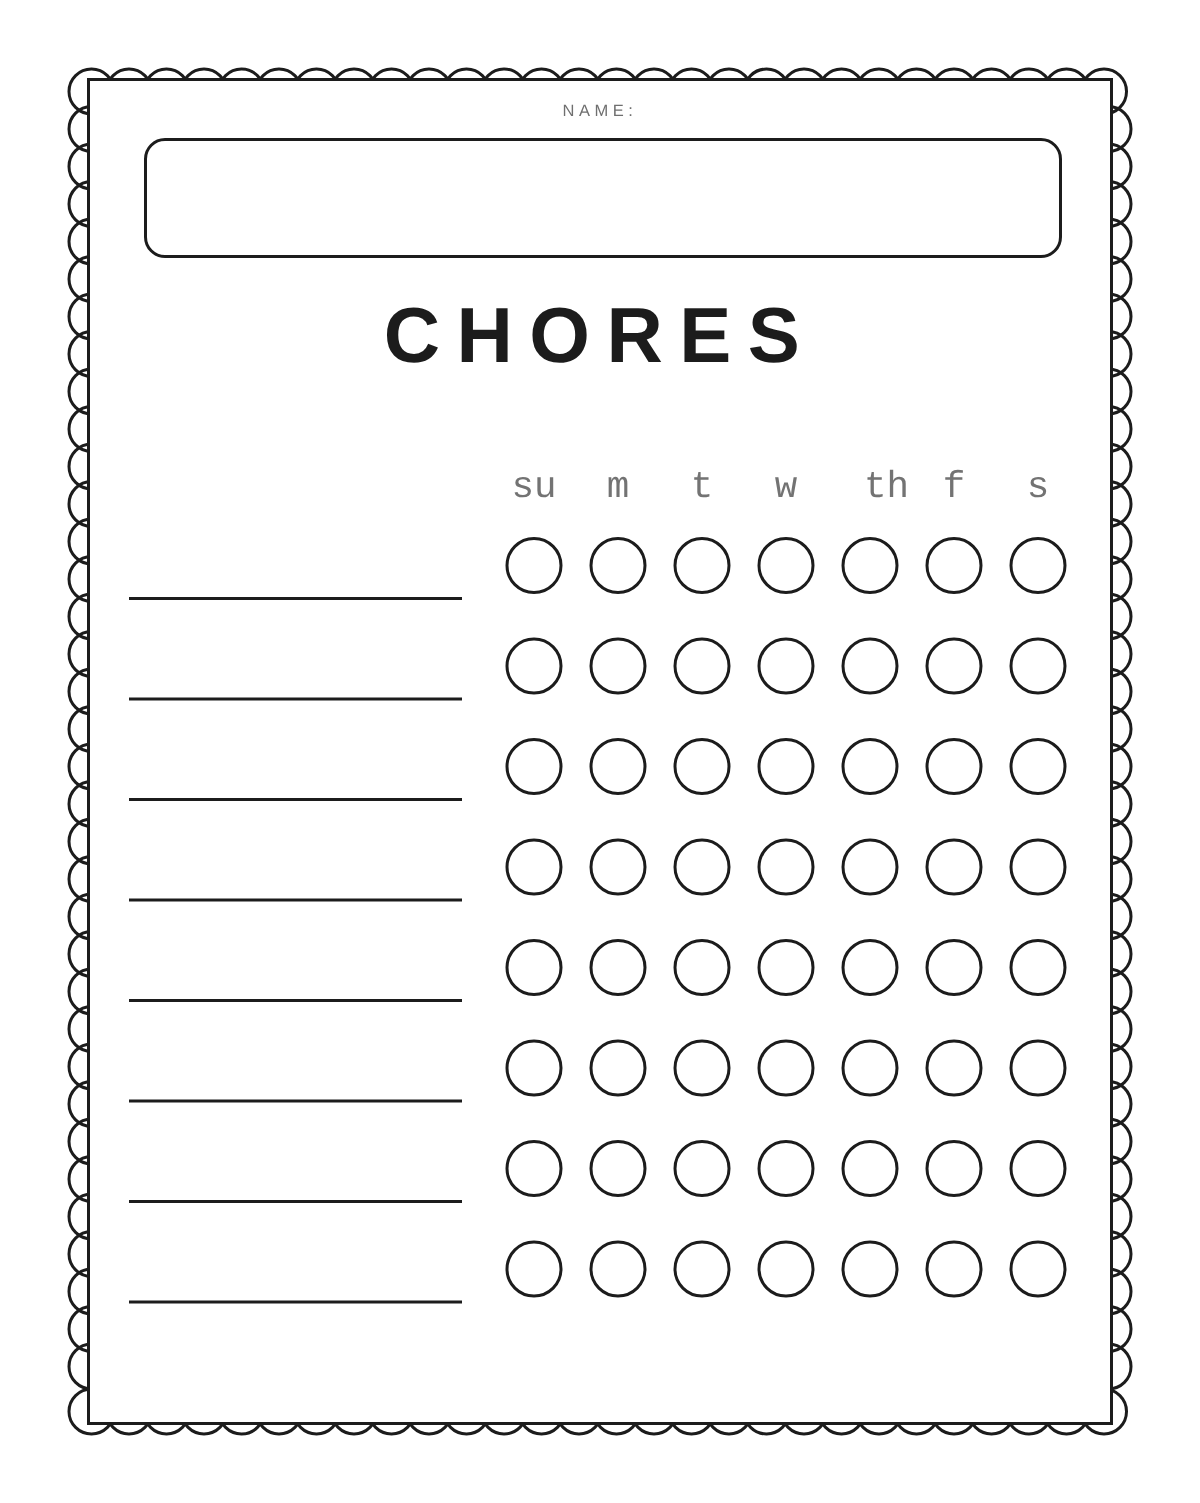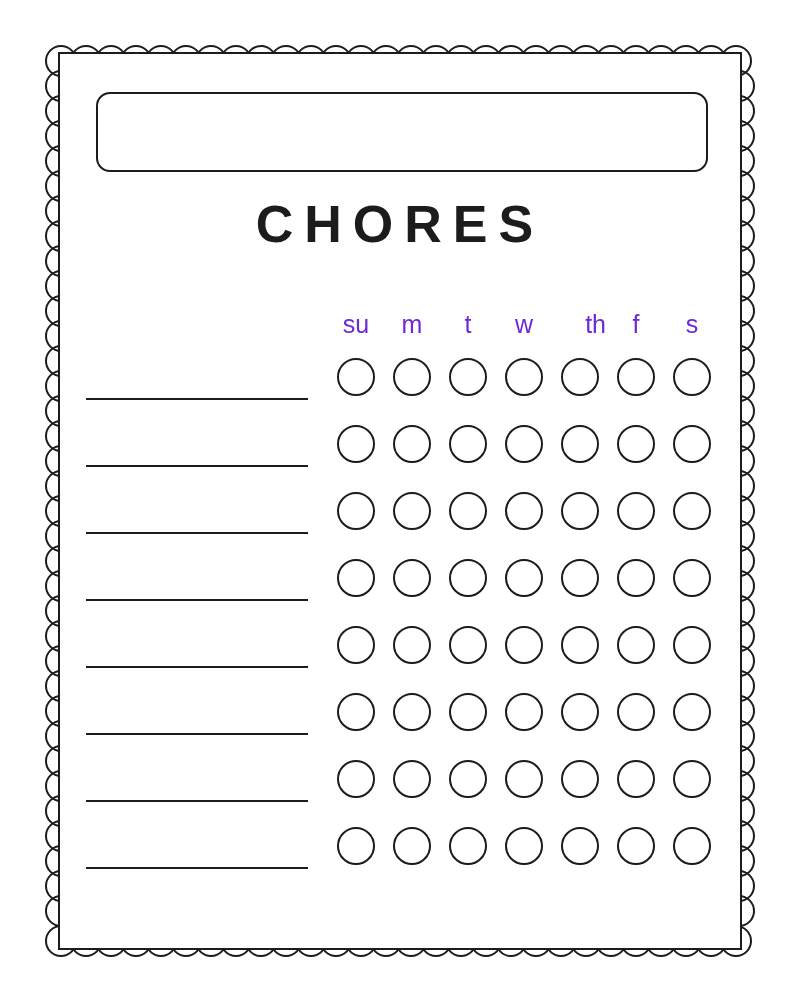--- a/index.html
+++ b/index.html
@@ -88,22 +88,22 @@
     top: 256px;
     width: 394px;
     height: 34px;
   }
   .day {
     position: absolute;
     top: 0;
     width: 52px;
     text-align: center;
     font-size: 25px;
-    color: #6d28d9;
-    font-family: Liberation Sans, sans-serif;
+    color: #737373;
+    font-family: Liberation Mono, monospace;
     letter-spacing: 0px;
   }
 
   
   .rows {
     position: absolute;
     left: 0;
     top: 296px;
     width: 684px;
   }
@@ -272,20 +272,21 @@
             <circle cx="33" cy="883" r="15" fill="none" stroke="#1c1c1c" stroke-width="2"></circle>
             <circle cx="711" cy="883" r="15" fill="none" stroke="#1c1c1c" stroke-width="2"></circle>
           </g>
       </g>
     <rect x="33" y="33" width="678" height="880" fill="#ffffff" stroke="none"></rect>
       </svg>
   </div>
 
   <div class="sheet">
 
+    <div class="name-label">NAME:</div>
 
     <div class="name-box"></div>
 
     <div class="title">CHORES</div>
 
     <div class="days">
         <div class="day" style="left: 0px;">su</div>
         <div class="day" style="left: 56px;">m</div>
         <div class="day" style="left: 112px;">t</div>
         <div class="day" style="left: 168px;">w</div>

